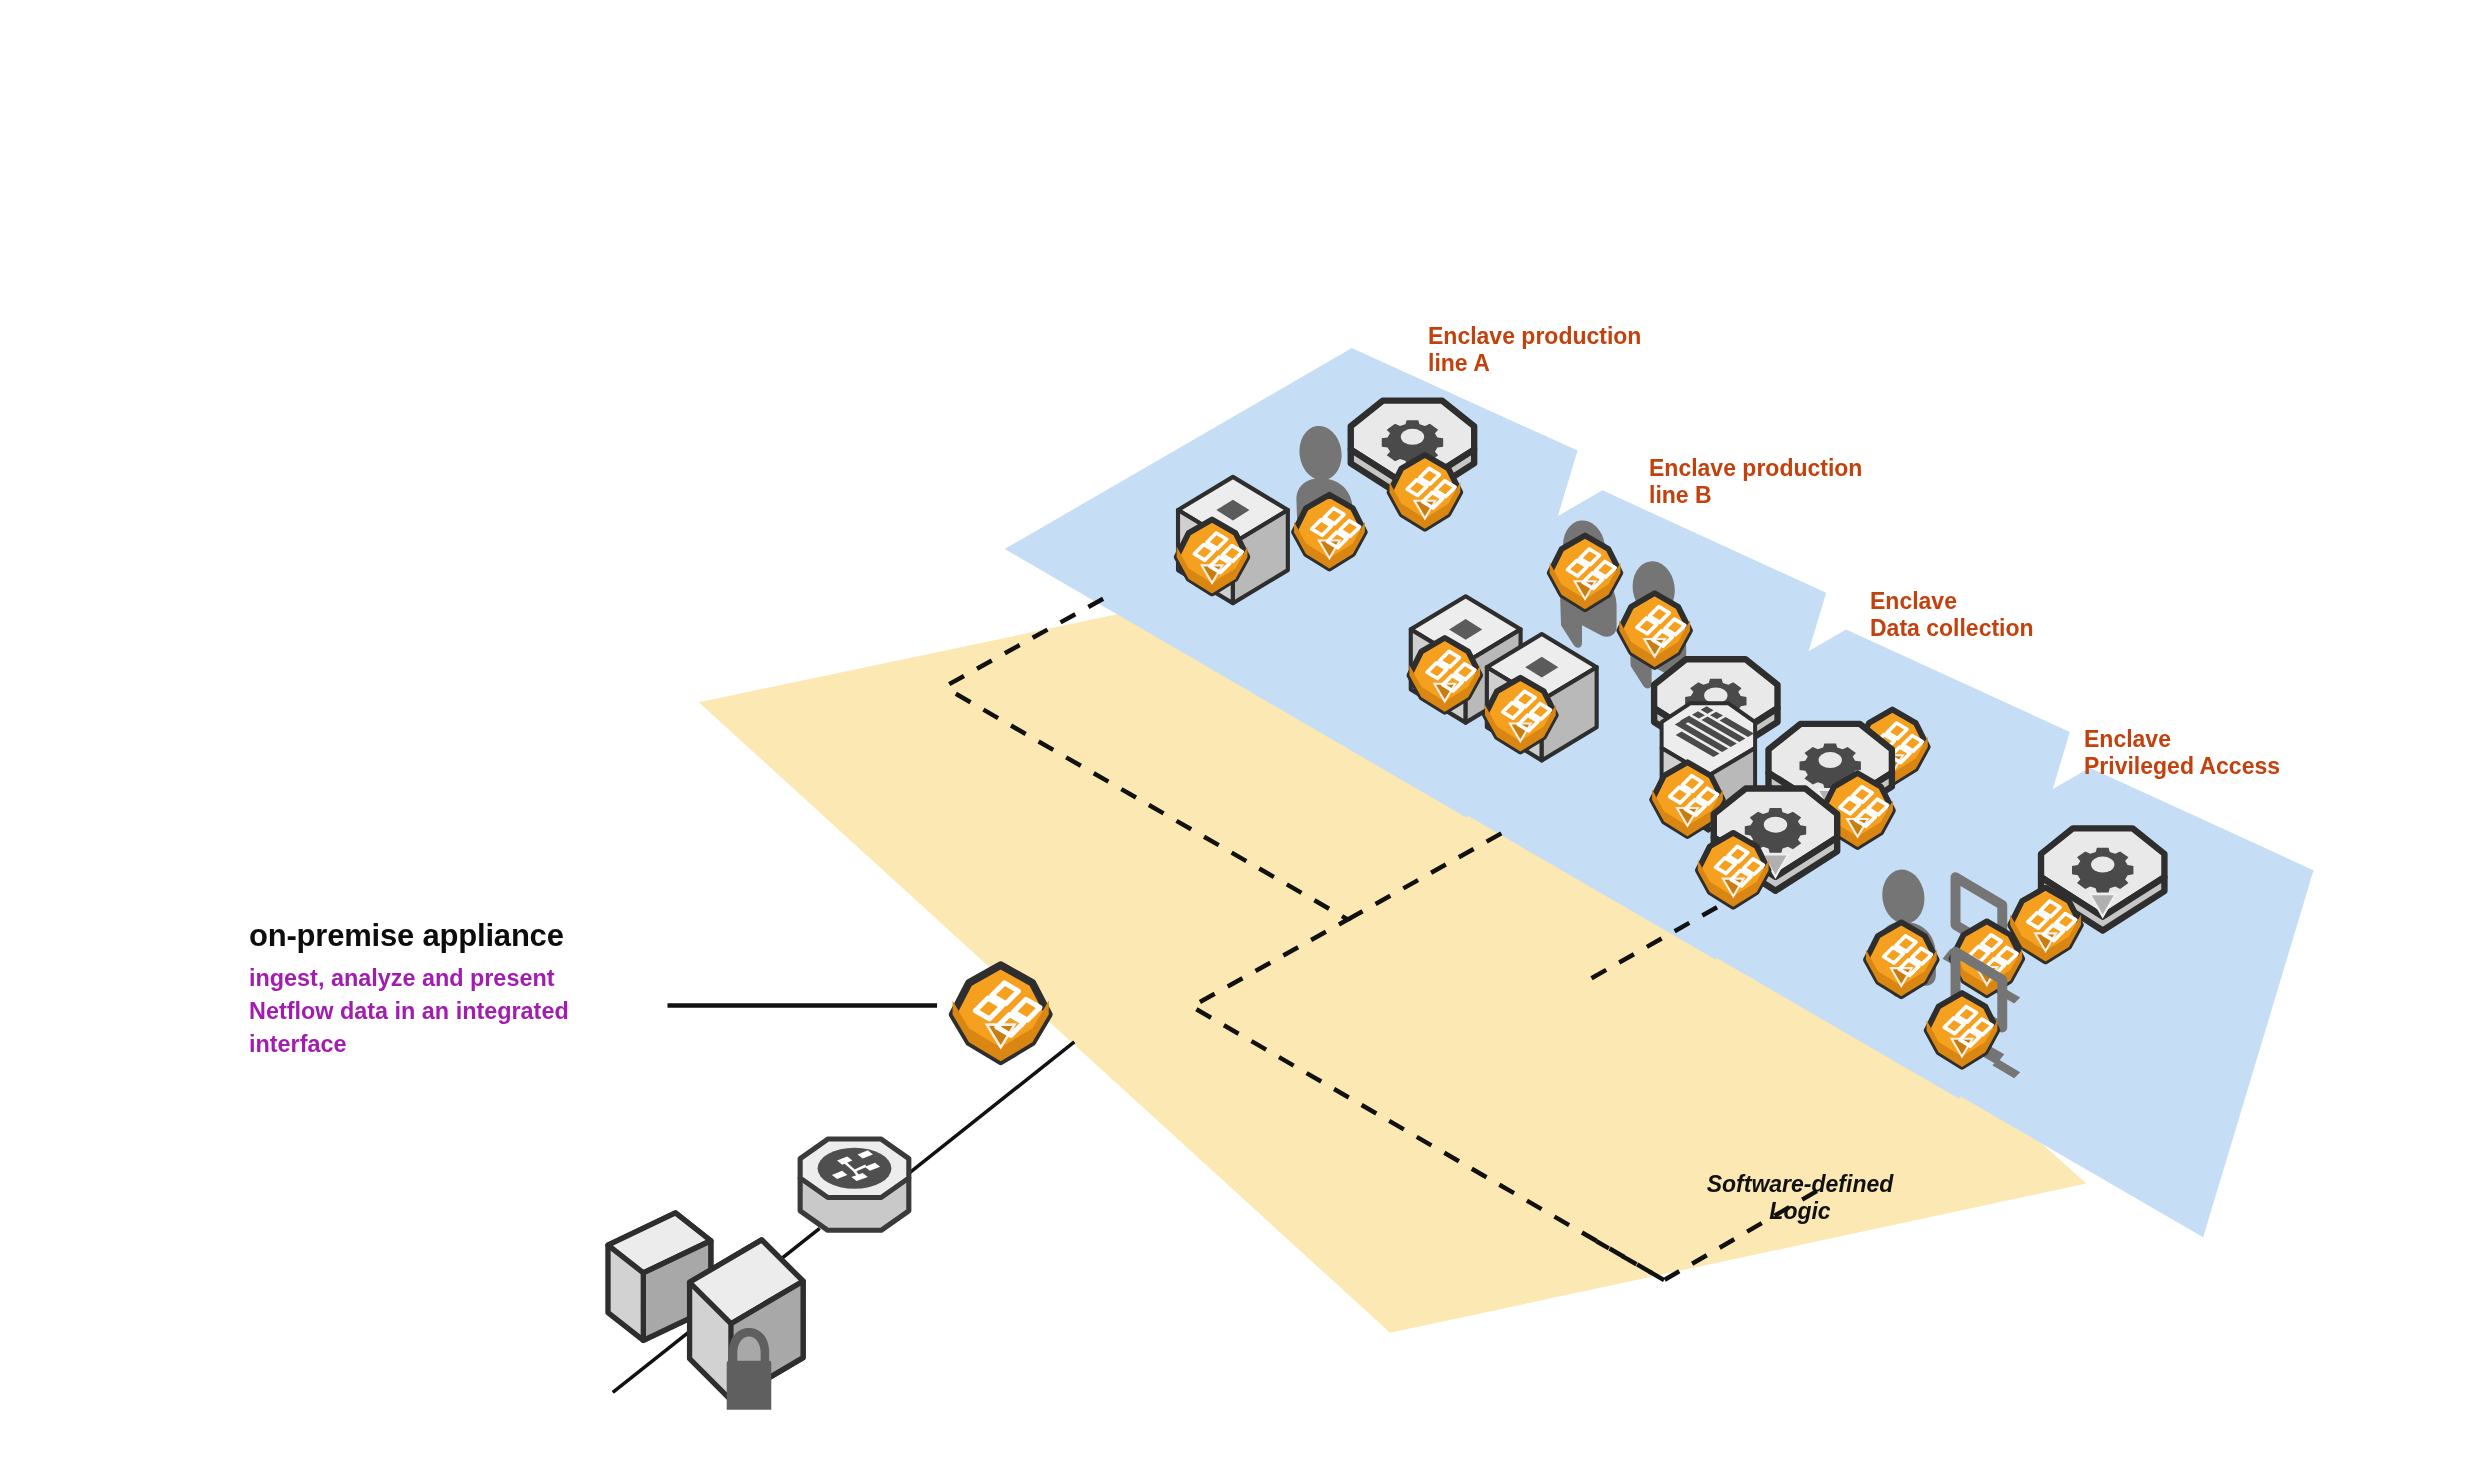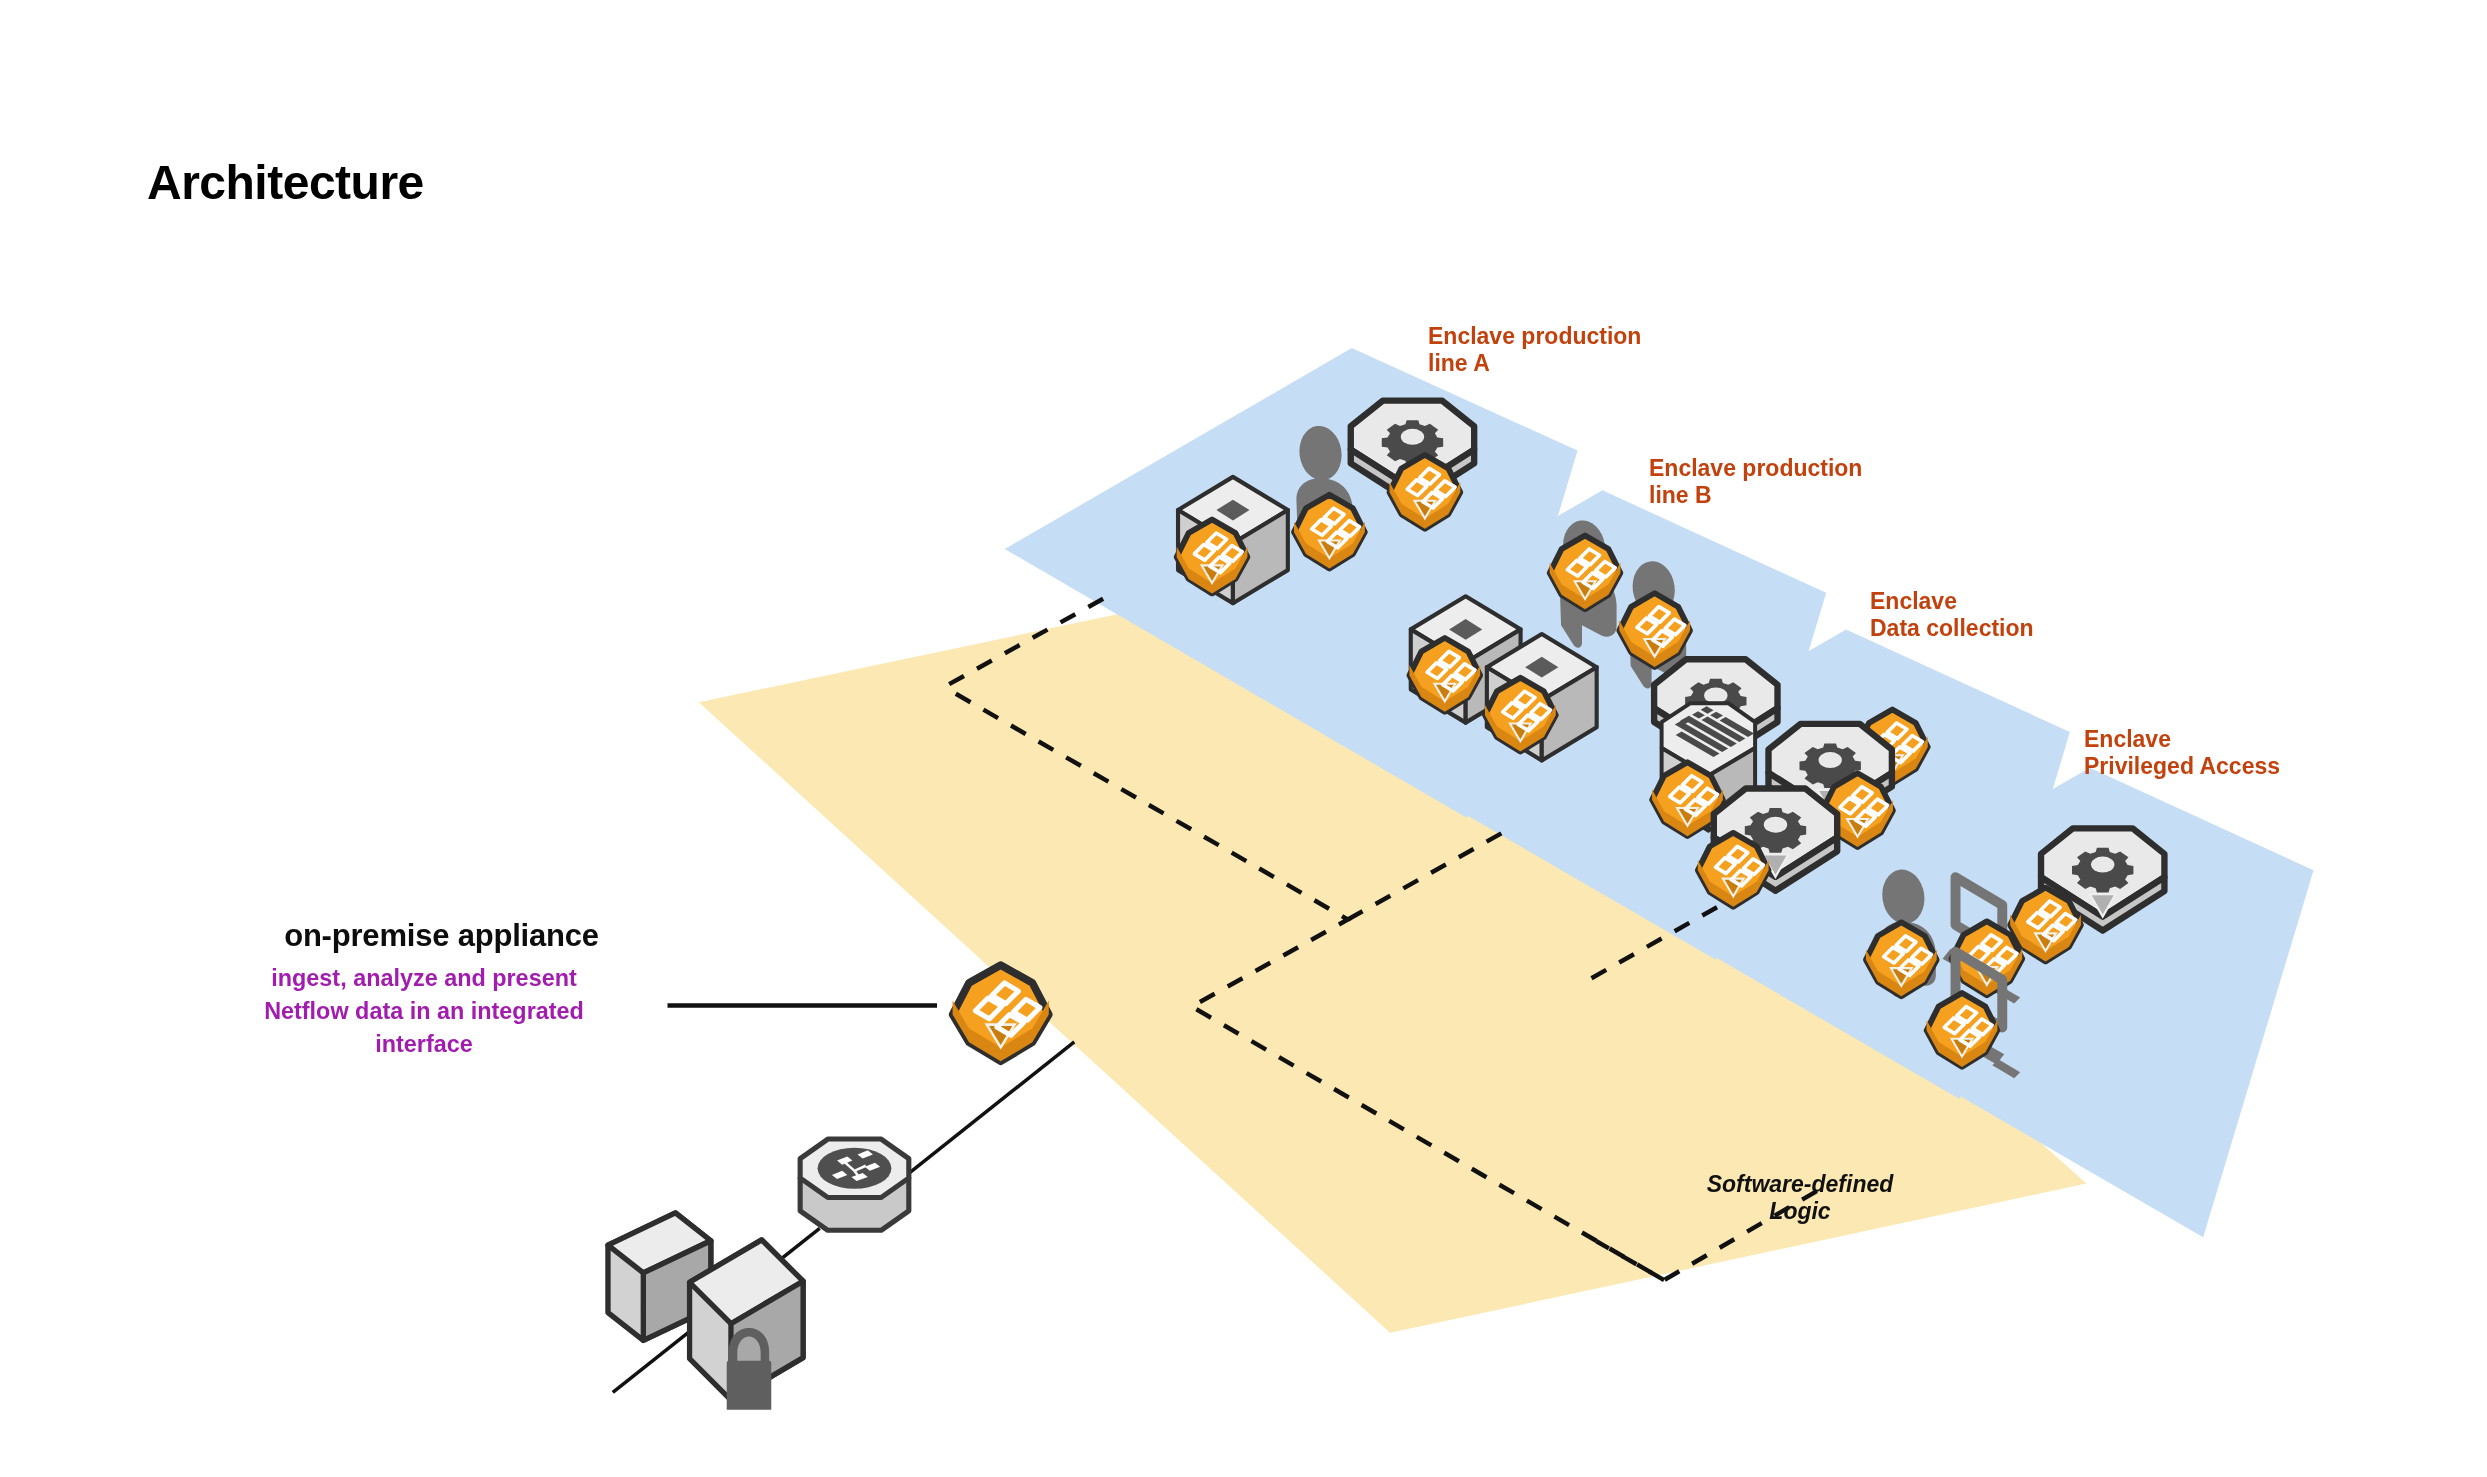--- a/index.html
+++ b/index.html
@@ -51,24 +51,23 @@
     position: absolute;
     font-size: 23px;
     font-weight: bold;
     color: #111111;
     text-align: center;
     line-height: 1.18;
     white-space: pre-line;
   }
   .callout {
     position: absolute;
-    left: 235px;
+    left: 249px;
     top: 918px;
     width: 413px;
-    text-align: center;
   }
   .callout-title {
     font-size: 31px;
     font-weight: bold;
     color: #0d0d0d;
     letter-spacing: -0.2px;
     margin: 0 0 8px 0;
     white-space: nowrap;
   }
   .callout-body {
@@ -304,21 +303,20 @@
     </g>
     <g>
       <use href="#sym-wall-plain" x="1190" y="2400" width="280" height="345"></use>
     </g>
     <g>
       <use href="#sym-wall-lock" x="1348" y="2450" width="320" height="385"></use>
     </g>
 
   </svg>
 
-  <div class="page-title">Architecture</div>
 
   <div class="enclave-label" style="left:1428px; top:323px; width:413px;">Enclave production
 line A</div>
 
   <div class="enclave-label" style="left:1649px; top:455px; width:413px;">Enclave production
 line B</div>
 
   <div class="enclave-label" style="left:1870px; top:588px; width:413px;">Enclave
 Data collection</div>
 

